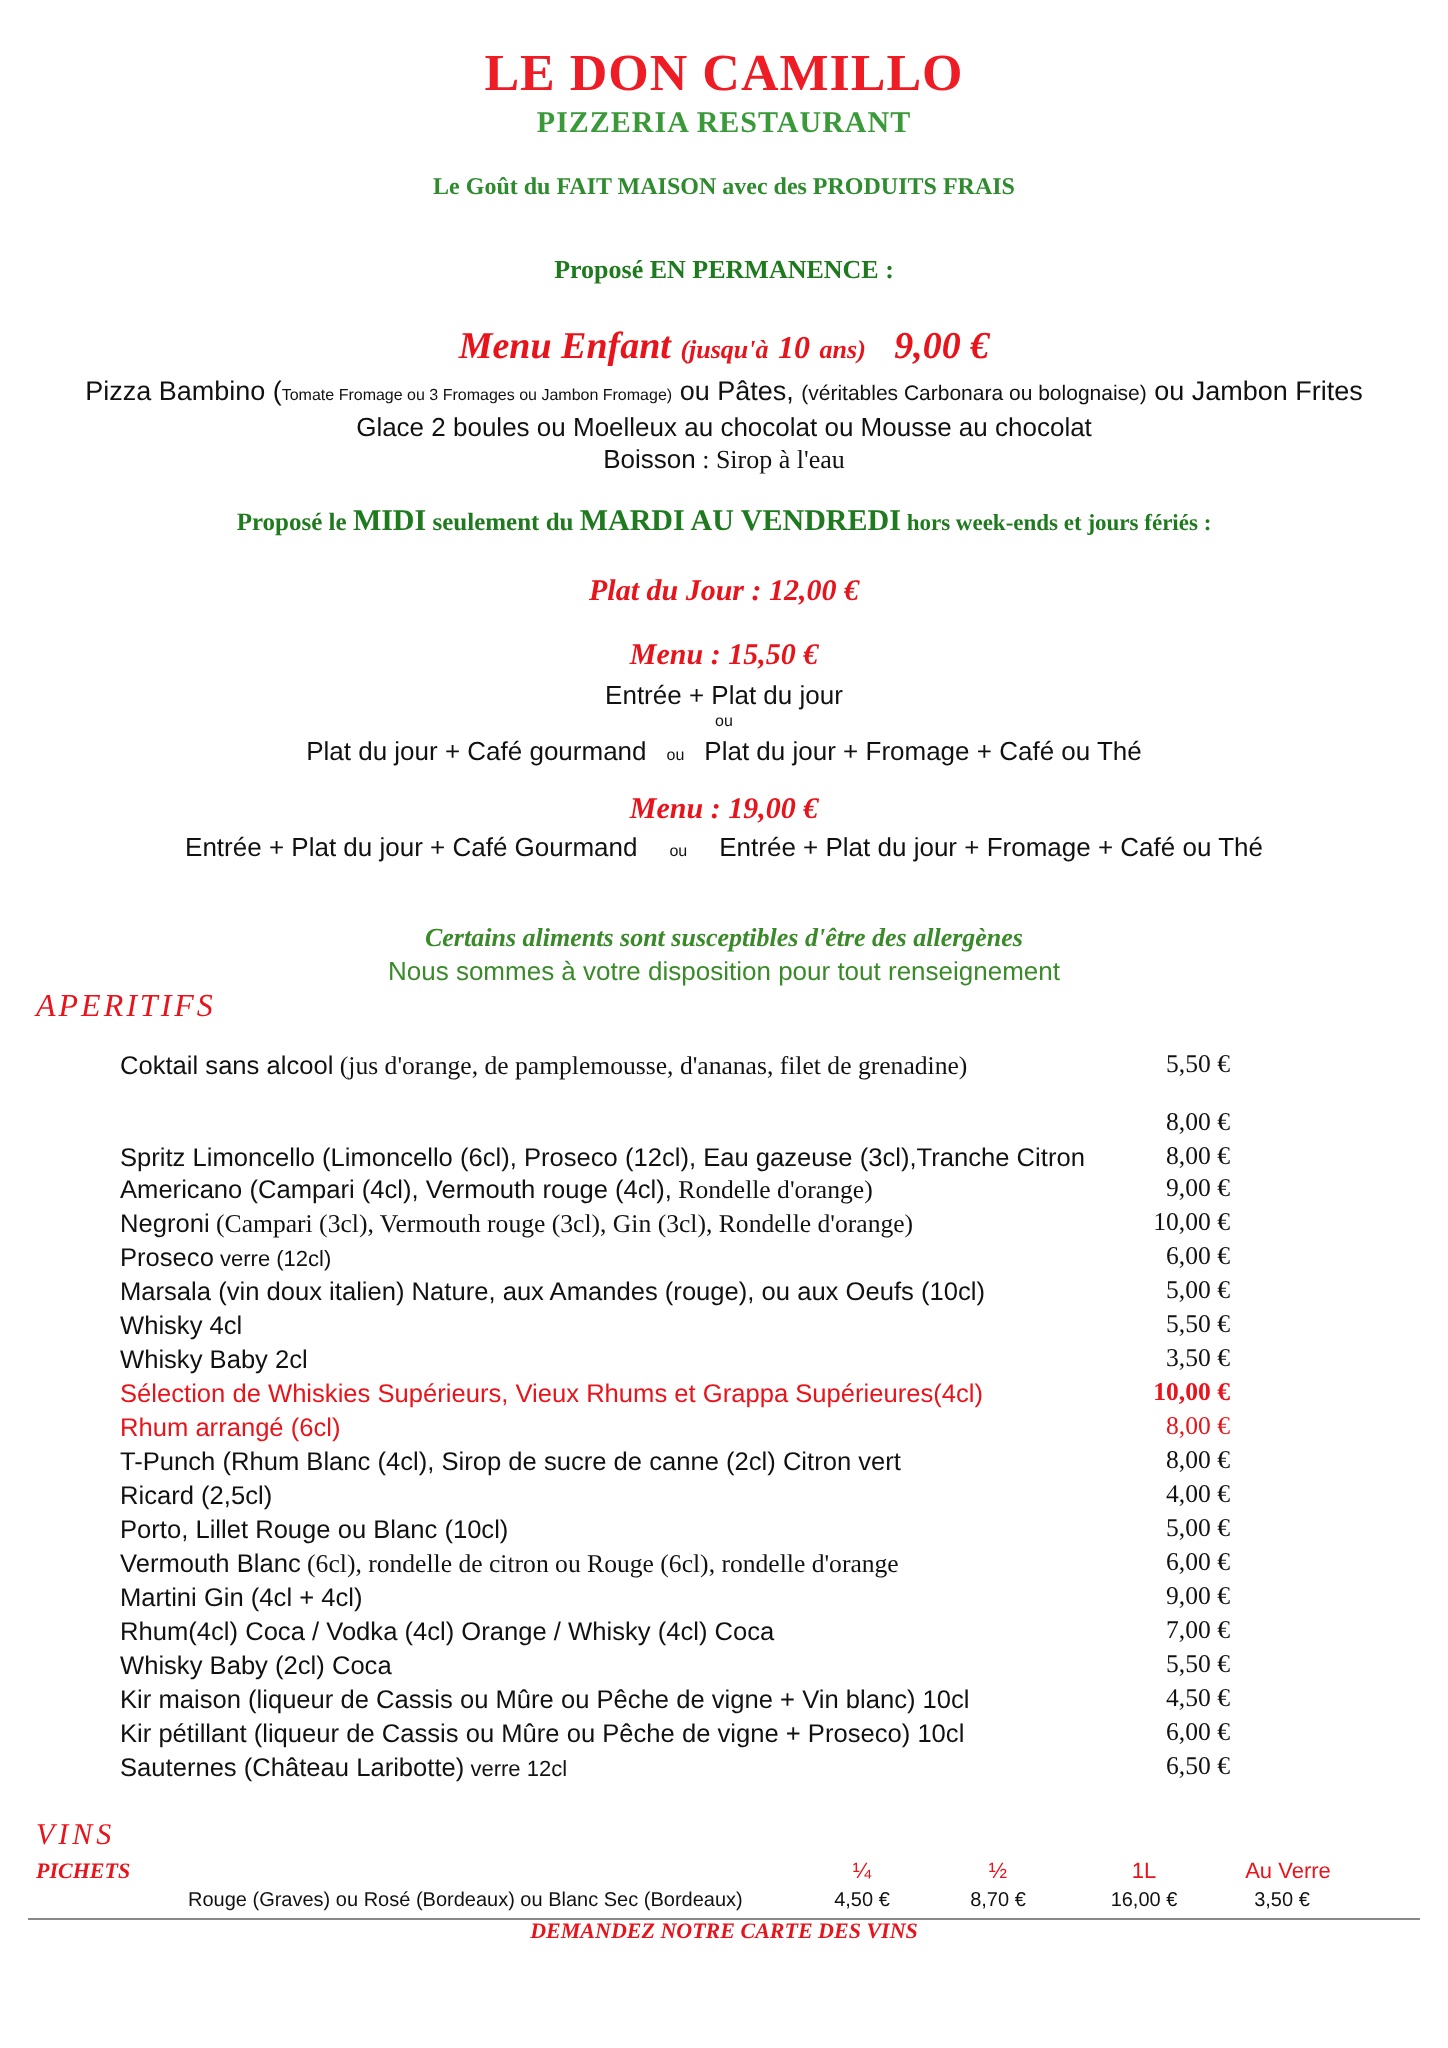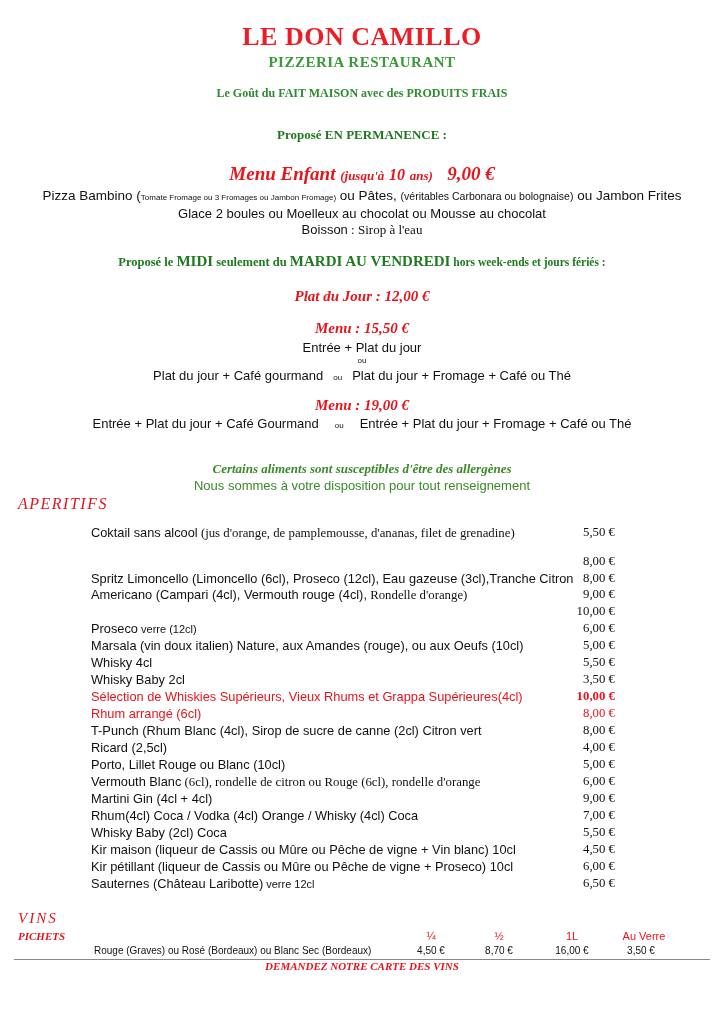--- a/index.html
+++ b/index.html
@@ -31,21 +31,21 @@
   #menu1-l2 { top:368px; font-size:13px; }
   .ou-small { font-size:8px; padding:0 10px; }
   #menu2 { top:397px; font-size:15px; font-weight:bold; font-style:italic; color:#e8141c; }
   #menu2-l1 { top:416px; font-size:13px; }
   #allerg1 { top:461px; font-size:13px; font-weight:bold; font-style:italic; color:#3a8a2a; }
   #allerg2 { top:478px; font-size:13px; color:#3a8a2a; }
 
   #aperitifs-h { left:18px; top:495px; font-size:16px; font-style:italic; color:#e8141c; letter-spacing:1.5px; }
 
   .row { position:absolute; left:60px; width:555px; height:17px; font-size:12.8px; line-height:17px; white-space:nowrap; }
-  .row .desc { position:absolute; left:0; top:0;margin-left:31px; }
+  .row .desc { position:absolute; left:0; top:0; }
   .row .price { position:absolute; right:0; top:0; font-family:"Liberation Serif", serif; font-size:12.8px; text-align:right; }
   .row.red-row { color:#e8141c; }
   .row.red-row .price { font-weight:bold; }
   .s { font-family:"Liberation Serif", serif; }
   .tinys { font-size:11px; }
 
   #vins-h { left:18px; top:910px; font-size:15px; font-style:italic; color:#e8141c; letter-spacing:2px; }
   #pichets-h { left:18px; top:930px; font-size:11px; font-weight:bold; font-style:italic; color:#e8141c; }
   .wcol { position:absolute; top:930px; font-size:11px; color:#e8141c; text-align:center; width:70px; }
   .wval { position:absolute; top:945px; font-size:10px; text-align:center; width:70px; }
@@ -97,20 +97,21 @@
   </div>
 <div class="row sans" style="top:570px">
     <span class="desc"><span>Spritz Limoncello (Limoncello (6cl), Proseco (12cl), Eau gazeuse (3cl),Tranche Citron</span></span>
     <span class="price">8,00 €</span>
   </div>
 <div class="row sans" style="top:586px">
     <span class="desc"><span>Americano (Campari (4cl), Vermouth rouge (4cl),</span><span class="s"> Rondelle d'orange)</span></span>
     <span class="price">9,00 €</span>
   </div>
 <div class="row sans" style="top:603px">
+    <span class="desc"><span>Negroni</span><span class="s"> (Campari (3cl), Vermouth rouge (3cl), Gin (3cl), Rondelle d'orange)</span></span>
     <span class="price">10,00 €</span>
   </div>
 <div class="row sans" style="top:620px">
     <span class="desc"><span>Proseco</span><span class="tinys"> verre (12cl)</span></span>
     <span class="price">6,00 €</span>
   </div>
 <div class="row sans" style="top:637px">
     <span class="desc"><span>Marsala (vin doux italien) Nature, aux Amandes (rouge), ou aux Oeufs (10cl)</span></span>
     <span class="price">5,00 €</span>
   </div>

